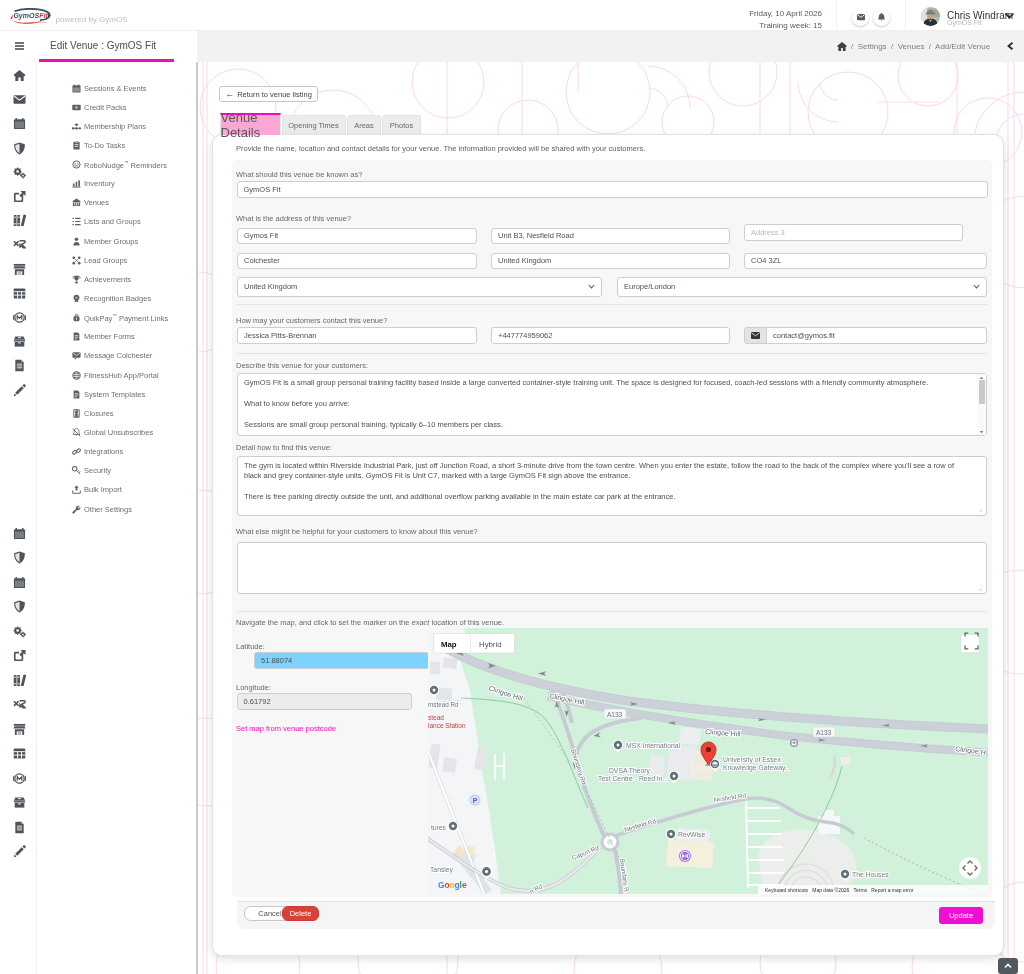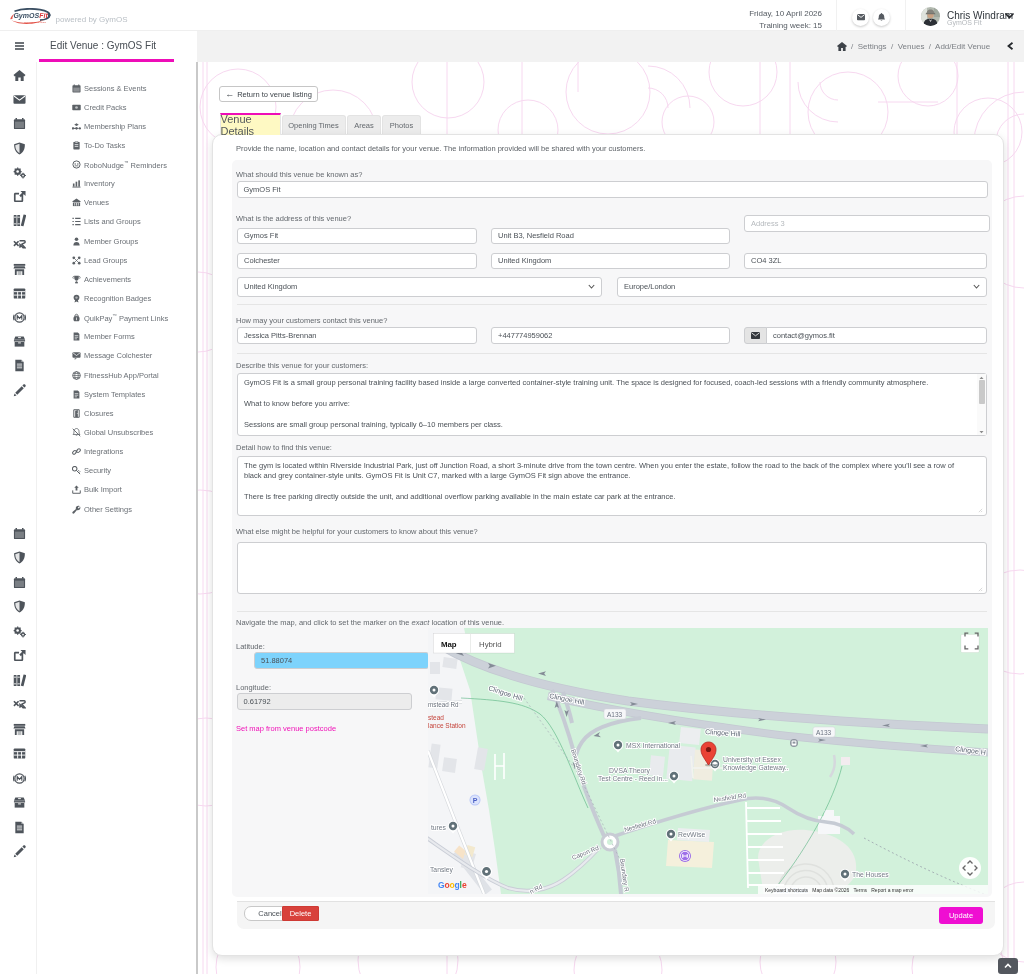--- a/index.html
+++ b/index.html
@@ -391,35 +391,35 @@
 </svg>
 
 <div class="abs" style="left:219px;top:86px;width:99px;height:16px;background:#fff;border:1px solid #c6c6c6;border-radius:3px;display:flex;align-items:center;justify-content:center;font-size:7.5px;color:#3f454b"><span style="font-size:9px;margin-right:3px">←</span> Return to venue listing</div>
 
 <div class="tab" style="left:281.5px;width:64px">Opening Times</div>
 <div class="tab" style="left:347px;width:34px">Areas</div>
 <div class="tab" style="left:382px;width:39px">Photos</div>
 
 <div class="abs" style="left:212px;top:134px;width:792px;height:822px;background:#fff;border-radius:10px;border:1px solid #e3e3e3;box-shadow:0 3px 8px rgba(0,0,0,.13)"></div>
 
-<div class="abs" style="left:219.5px;top:112.5px;width:61px;height:22px;background:#fef9c3;border-top:2.5px solid #ee0db8;border-left:1px solid #e6e6e6;border-right:1px solid #e6e6e6;font-size:11px;color:#53585d;display:flex;align-items:center;justify-content:center">Venue Details</div>
+<div class="abs" style="left:219.5px;top:112.5px;width:61px;height:22px;background:#f9a8d4;border-top:2.5px solid #ee0db8;border-left:1px solid #e6e6e6;border-right:1px solid #e6e6e6;font-size:13px;color:#53585d;display:flex;align-items:center;justify-content:center">Venue Details</div>
 
 <div class="abs" style="left:236px;top:143.5px;font-size:7.5px;color:#5d6267">Provide the name, location and contact details for your venue. The information provided will be shared with your customers.</div>
 
 <div class="abs" style="left:232px;top:160px;width:760px;height:737px;background:#f7f7f8;border-radius:5px"></div>
 
 <div class="abs" style="left:236.5px;top:900.5px;width:758px;height:28px;background:#f5f5f5;border-top:1px solid #e2e2e2;border-radius:0 0 7px 7px"></div>
 
 <div class="lbl" style="left:236px;top:169.5px">What should this venue be known as?</div>
 <div class="inp" style="left:236.5px;top:180.5px;width:751px;height:17px">GymOS Fit</div>
 
 <div class="lbl" style="left:236px;top:213.5px">What is the address of this venue?</div>
 <div class="inp" style="left:237px;top:227.5px;width:240px;height:16.5px">Gymos Fit</div>
 <div class="inp" style="left:491px;top:227.5px;width:239px;height:16.5px">Unit B3, Nesfield Road</div>
-<div class="inp ph" style="left:744px;top:215px;width:246px;height:16.5px">Address 3</div>
+<div class="inp ph" style="left:744px;top:224px;width:219px;height:16.5px">Address 3</div>
 <div class="inp" style="left:237px;top:252.5px;width:240px;height:16.5px">Colchester</div>
 <div class="inp" style="left:491px;top:252.5px;width:239px;height:16.5px">United Kingdom</div>
 <div class="inp" style="left:744px;top:252.5px;width:243px;height:16.5px">CO4 3ZL</div>
 <div class="sel" style="left:237px;top:277px;width:365px;height:19.5px">United Kingdom<svg width="7" height="5" viewBox="0 0 7 5">
       <path d="M0.8 1 L3.5 4 L6.2 1" stroke="#555" stroke-width="1.1" fill="none"></path>
     </svg></div>
 <div class="sel" style="left:617px;top:277px;width:370px;height:19.5px">Europe/London<svg width="7" height="5" viewBox="0 0 7 5">
       <path d="M0.8 1 L3.5 4 L6.2 1" stroke="#555" stroke-width="1.1" fill="none"></path>
     </svg></div>
 
@@ -690,19 +690,19 @@
 <g fill="none" stroke="#666" stroke-width="1.3">
 <path d="M539.5 235.5 L542 233 L544.5 235.5"></path>
 <path d="M539.5 244.5 L542 247 L544.5 244.5"></path>
 <path d="M537.5 237.5 L535 240 L537.5 242.5"></path>
 <path d="M546.5 237.5 L549 240 L546.5 242.5"></path>
 </g>
 </svg>
 </div>
 
 <div class="abs" style="left:244px;top:906px;width:52px;height:15px;background:#fff;border:1px solid #c8c8c8;border-radius:7px;font-size:7.5px;color:#4b5157;display:flex;align-items:center;justify-content:center">Cancel</div>
-<div class="abs" style="left:282px;top:906px;width:37px;height:15px;background:#d8413b;border:1px solid #ce3a34;border-radius:1px;font-size:7.5px;color:#fff;display:flex;align-items:center;justify-content:center">Delete</div>
+<div class="abs" style="left:282px;top:906px;width:37px;height:15px;background:#d8413b;border:1px solid #ce3a34;border-radius:6px;font-size:7.5px;color:#fff;display:flex;align-items:center;justify-content:center">Delete</div>
 <div class="abs" style="left:939px;top:906.5px;width:44px;height:17.5px;background:#ef0ed2;border-radius:3px;font-size:7.5px;color:#fff;display:flex;align-items:center;justify-content:center">Update</div>
 
 <div class="abs" style="left:998px;top:958px;width:20px;height:16px;background:#53575e;border-radius:3px"></div>
 <svg class="abs" style="left:1004px;top:963px" width="8" height="6" viewBox="0 0 8 6">
     <path d="M1 4.5 L4 1.5 L7 4.5" stroke="#fff" stroke-width="1.6" fill="none"></path>
   </svg>
 
 </body></html>

